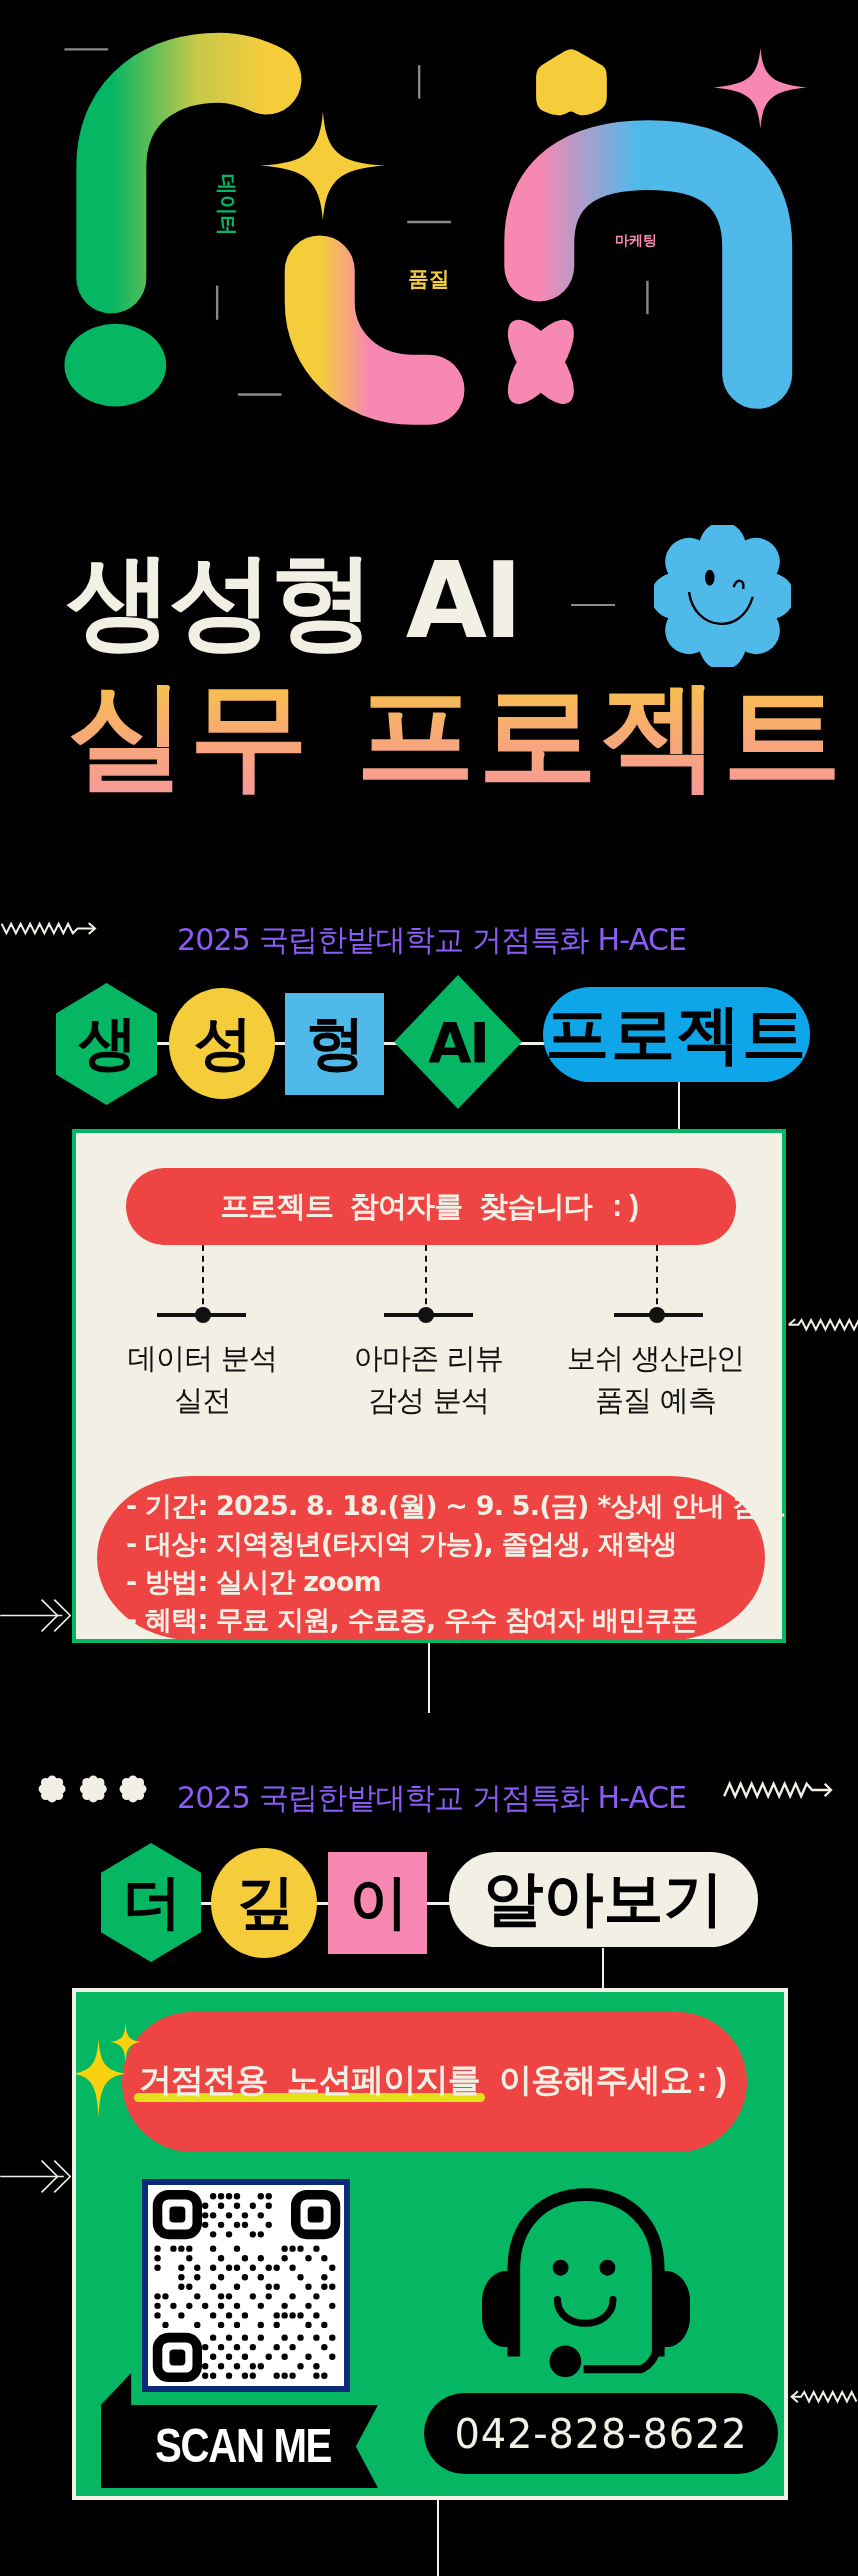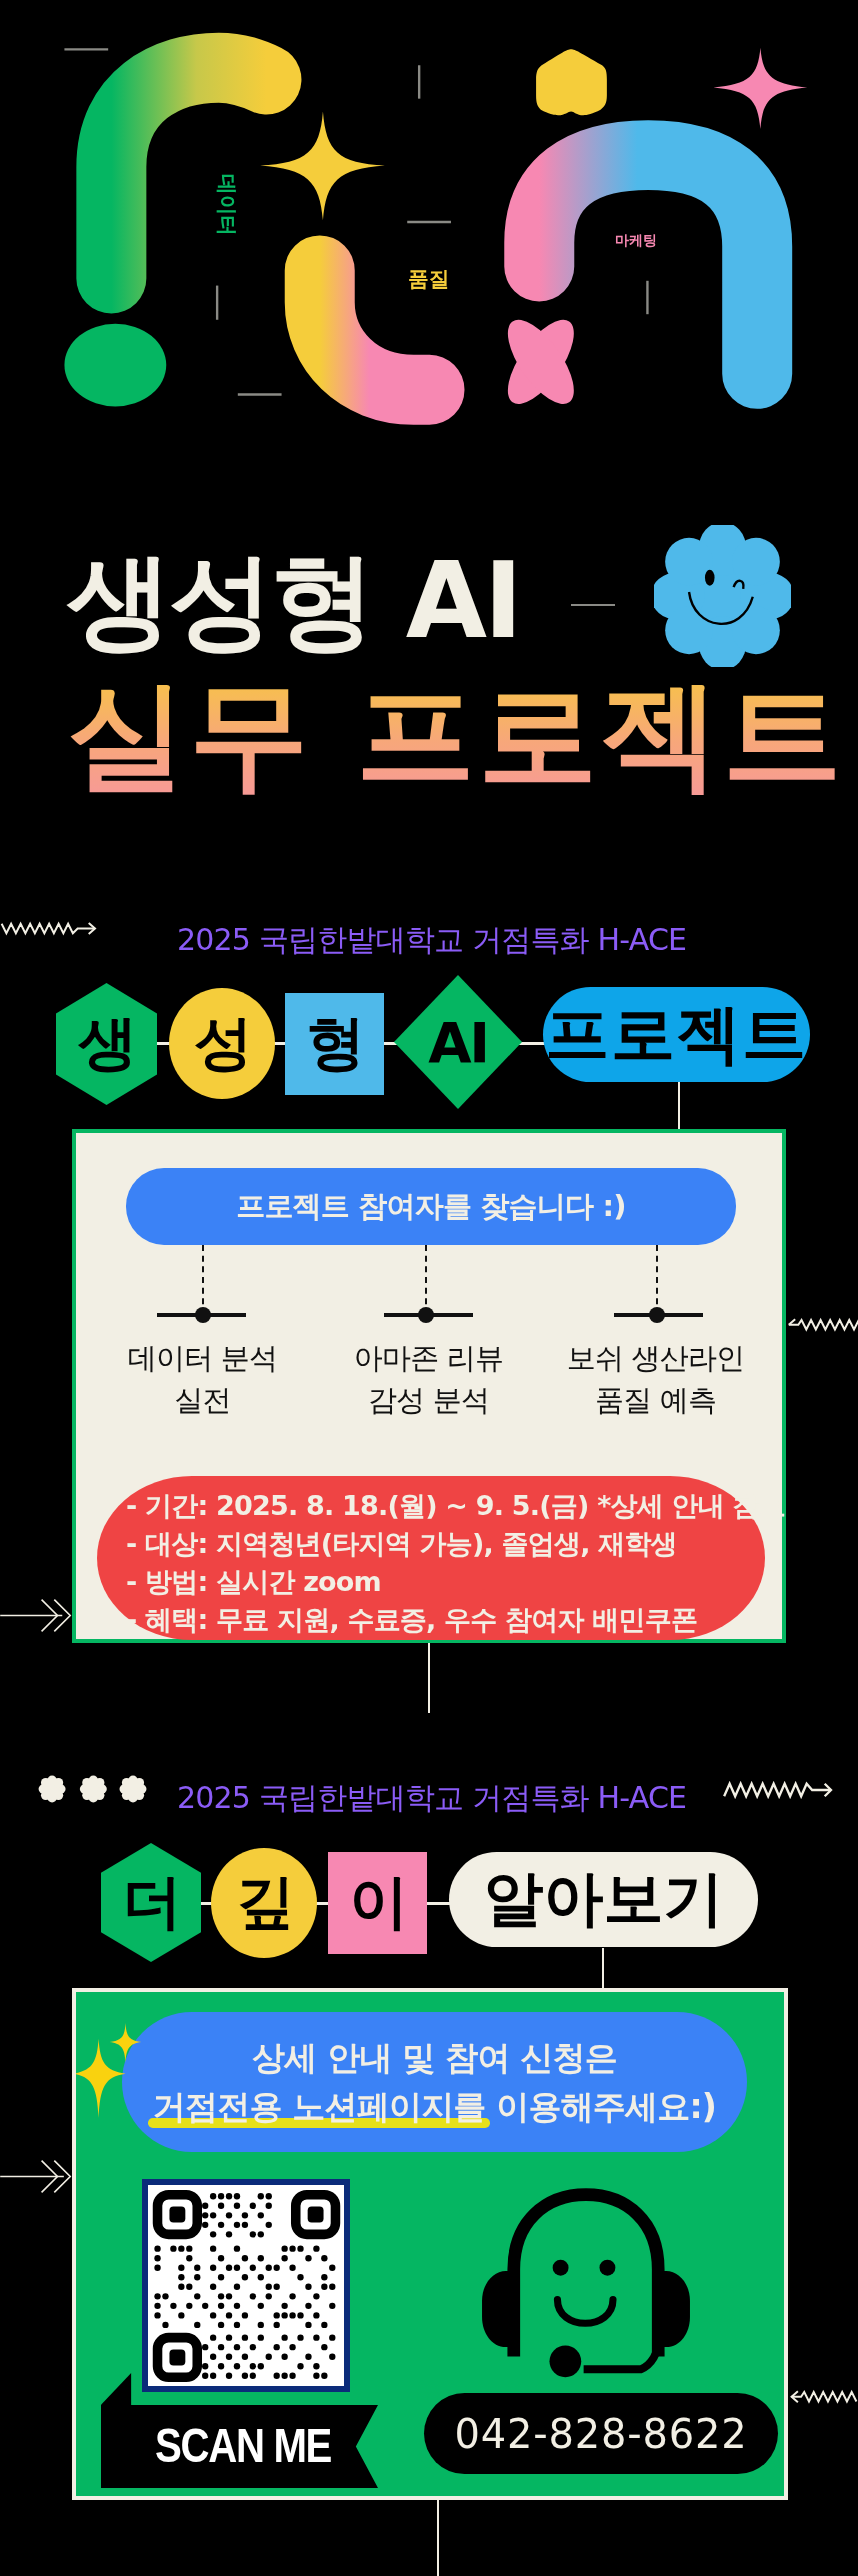--- a/index.html
+++ b/index.html
@@ -18,21 +18,21 @@
   .badge { position: absolute; display: flex; align-items: center; justify-content: center; font-weight: bold; color: #000; font-size: 59px; letter-spacing: -2.4px; }
   .hex { clip-path: polygon(50% 0, 100% 25%, 100% 75%, 50% 100%, 0 75%, 0 25%); background: #05b662; }
   .circle { border-radius: 50%; background: #f5cd3b; }
   .square-blue { background: #4fb9ea; }
   .square-pink { background: #f788b2; }
   .diamond { clip-path: polygon(50% 0, 100% 50%, 50% 100%, 0 50%); background: #05b662; }
   .pill-pink { background: #0ea5e9; border-radius: 48px; font-size: 64px; letter-spacing: 1.6px; }
   .pill-cream { background: #f2efe4; border-radius: 48px; font-size: 60px; letter-spacing: 0; }
   .box1 { position: absolute; left: 72px; top: 1129px; width: 714px; height: 514px; background: #f2efe4; border: 4.8px solid #05b662; }
   .box2 { position: absolute; left: 72px; top: 1988px; width: 716px; height: 512px; background: #05b662; border: 4px solid #f2efe4; }
-  .black-pill { position: absolute; background: #3b82f6; color: #f2efe4; border-radius: 38px; display: flex; align-items: center; justify-content: center; }
+  .black-pill { position: absolute; background: #ef4444; color: #f2efe4; border-radius: 38px; display: flex; align-items: center; justify-content: center; font-family: Liberation Mono, monospace; }
   .col-label { position: absolute; width: 207px; text-align: center; font-size: 29px; font-weight: normal; color: #111; line-height: 1.45; letter-spacing: -0.8px; }
   .dash { position: absolute; width: 0; border-left: 2.4px dashed #111; }
   .tbar { position: absolute; height: 4px; background: #111; }
   .tdot { position: absolute; width: 16px; height: 16px; border-radius: 50%; background: #111; }
   .info-blob { position: absolute; left: 97px; top: 1476px; width: 668px; height: 164px; background: #ef4444; border-radius: 95px / 82px; padding: 11px 0 0 29px; }
   .info-line { font-size: 27px; color: #f2efe4; line-height: 38px; white-space: nowrap; letter-spacing: -0.8px; font-weight: bold; }
   .qr { position: absolute; left: 142px; top: 2179px; width: 208px; height: 213px; background: #0b2b7a; padding: 5.6px; }
   .qr-inner { width: 100%; height: 100%; background: #fff; position: relative; }
   .scan-banner { position: absolute; left: 101px; top: 2405px; width: 277px; height: 83px; background: #000; clip-path: polygon(0 0, 100% 0, 92% 50%, 100% 100%, 0 100%); }
   .scan-text { position: absolute; left: 155px; top: 2417px; font-size: 49px; font-weight: bold; color: #fff; letter-spacing: -1.6px; transform: scaleX(0.82); transform-origin: left; font-family: "Liberation Sans", sans-serif; }
@@ -216,21 +216,20 @@
 
 <div class="connector-h" style="left:191px;top:1902px;width:270px;"></div>
 <div class="badge hex" style="left:101px;top:1843px;width:100px;height:119px;">더</div>
 <div class="badge circle" style="left:211px;top:1848px;width:106px;height:110px;">깊</div>
 <div class="badge square-pink" style="left:328px;top:1852px;width:99px;height:102px;">이</div>
 <div class="badge pill-cream" style="left:449px;top:1852px;width:309px;height:95px;">알아보기</div>
 <div class="connector-v" style="left:602px;top:1948px;height:41px;"></div>
 
 <div class="box2"></div>
 <div class="black-pill" style="left:122px;top:2012px;width:625px;height:140px;border-radius:70px;flex-direction:column;">
-  <div style="font-size:33px;font-weight:bold;line-height:49px;letter-spacing:-0.8px;">상세 안내 및 참여 신청은</div>
   <div style="font-size:33px;font-weight:bold;line-height:49px;letter-spacing:-0.8px;white-space:nowrap;"><span style="position:relative;"><span style="position:absolute;left:-4.8px;right:-4.8px;bottom:-1.6px;height:9.5px;background:#e6e01a;border-radius:4.8px;"></span><span style="position:relative;">거점전용 노션페이지를</span></span><span> 이용해주세요:)</span></div>
 </div>
 <svg class="abs" style="left:76px;top:2023px" width="80" height="103" viewBox="0 0 100 130">
   <path d="M28 20 C30 50 36 60 62 64 C36 68 30 80 28 120 C26 80 20 68 -4 64 C20 60 26 50 28 20 Z" fill="#f9d20f"></path>
   <path d="M62 0 C63 18 67 22 82 24 C67 26 63 32 62 50 C61 32 57 26 42 24 C57 22 61 18 62 0 Z" fill="#f9d20f"></path>
 </svg>
 
 <div class="qr">
   <div class="qr-inner">
     <svg width="197" height="202" viewBox="0 0 248 254">

